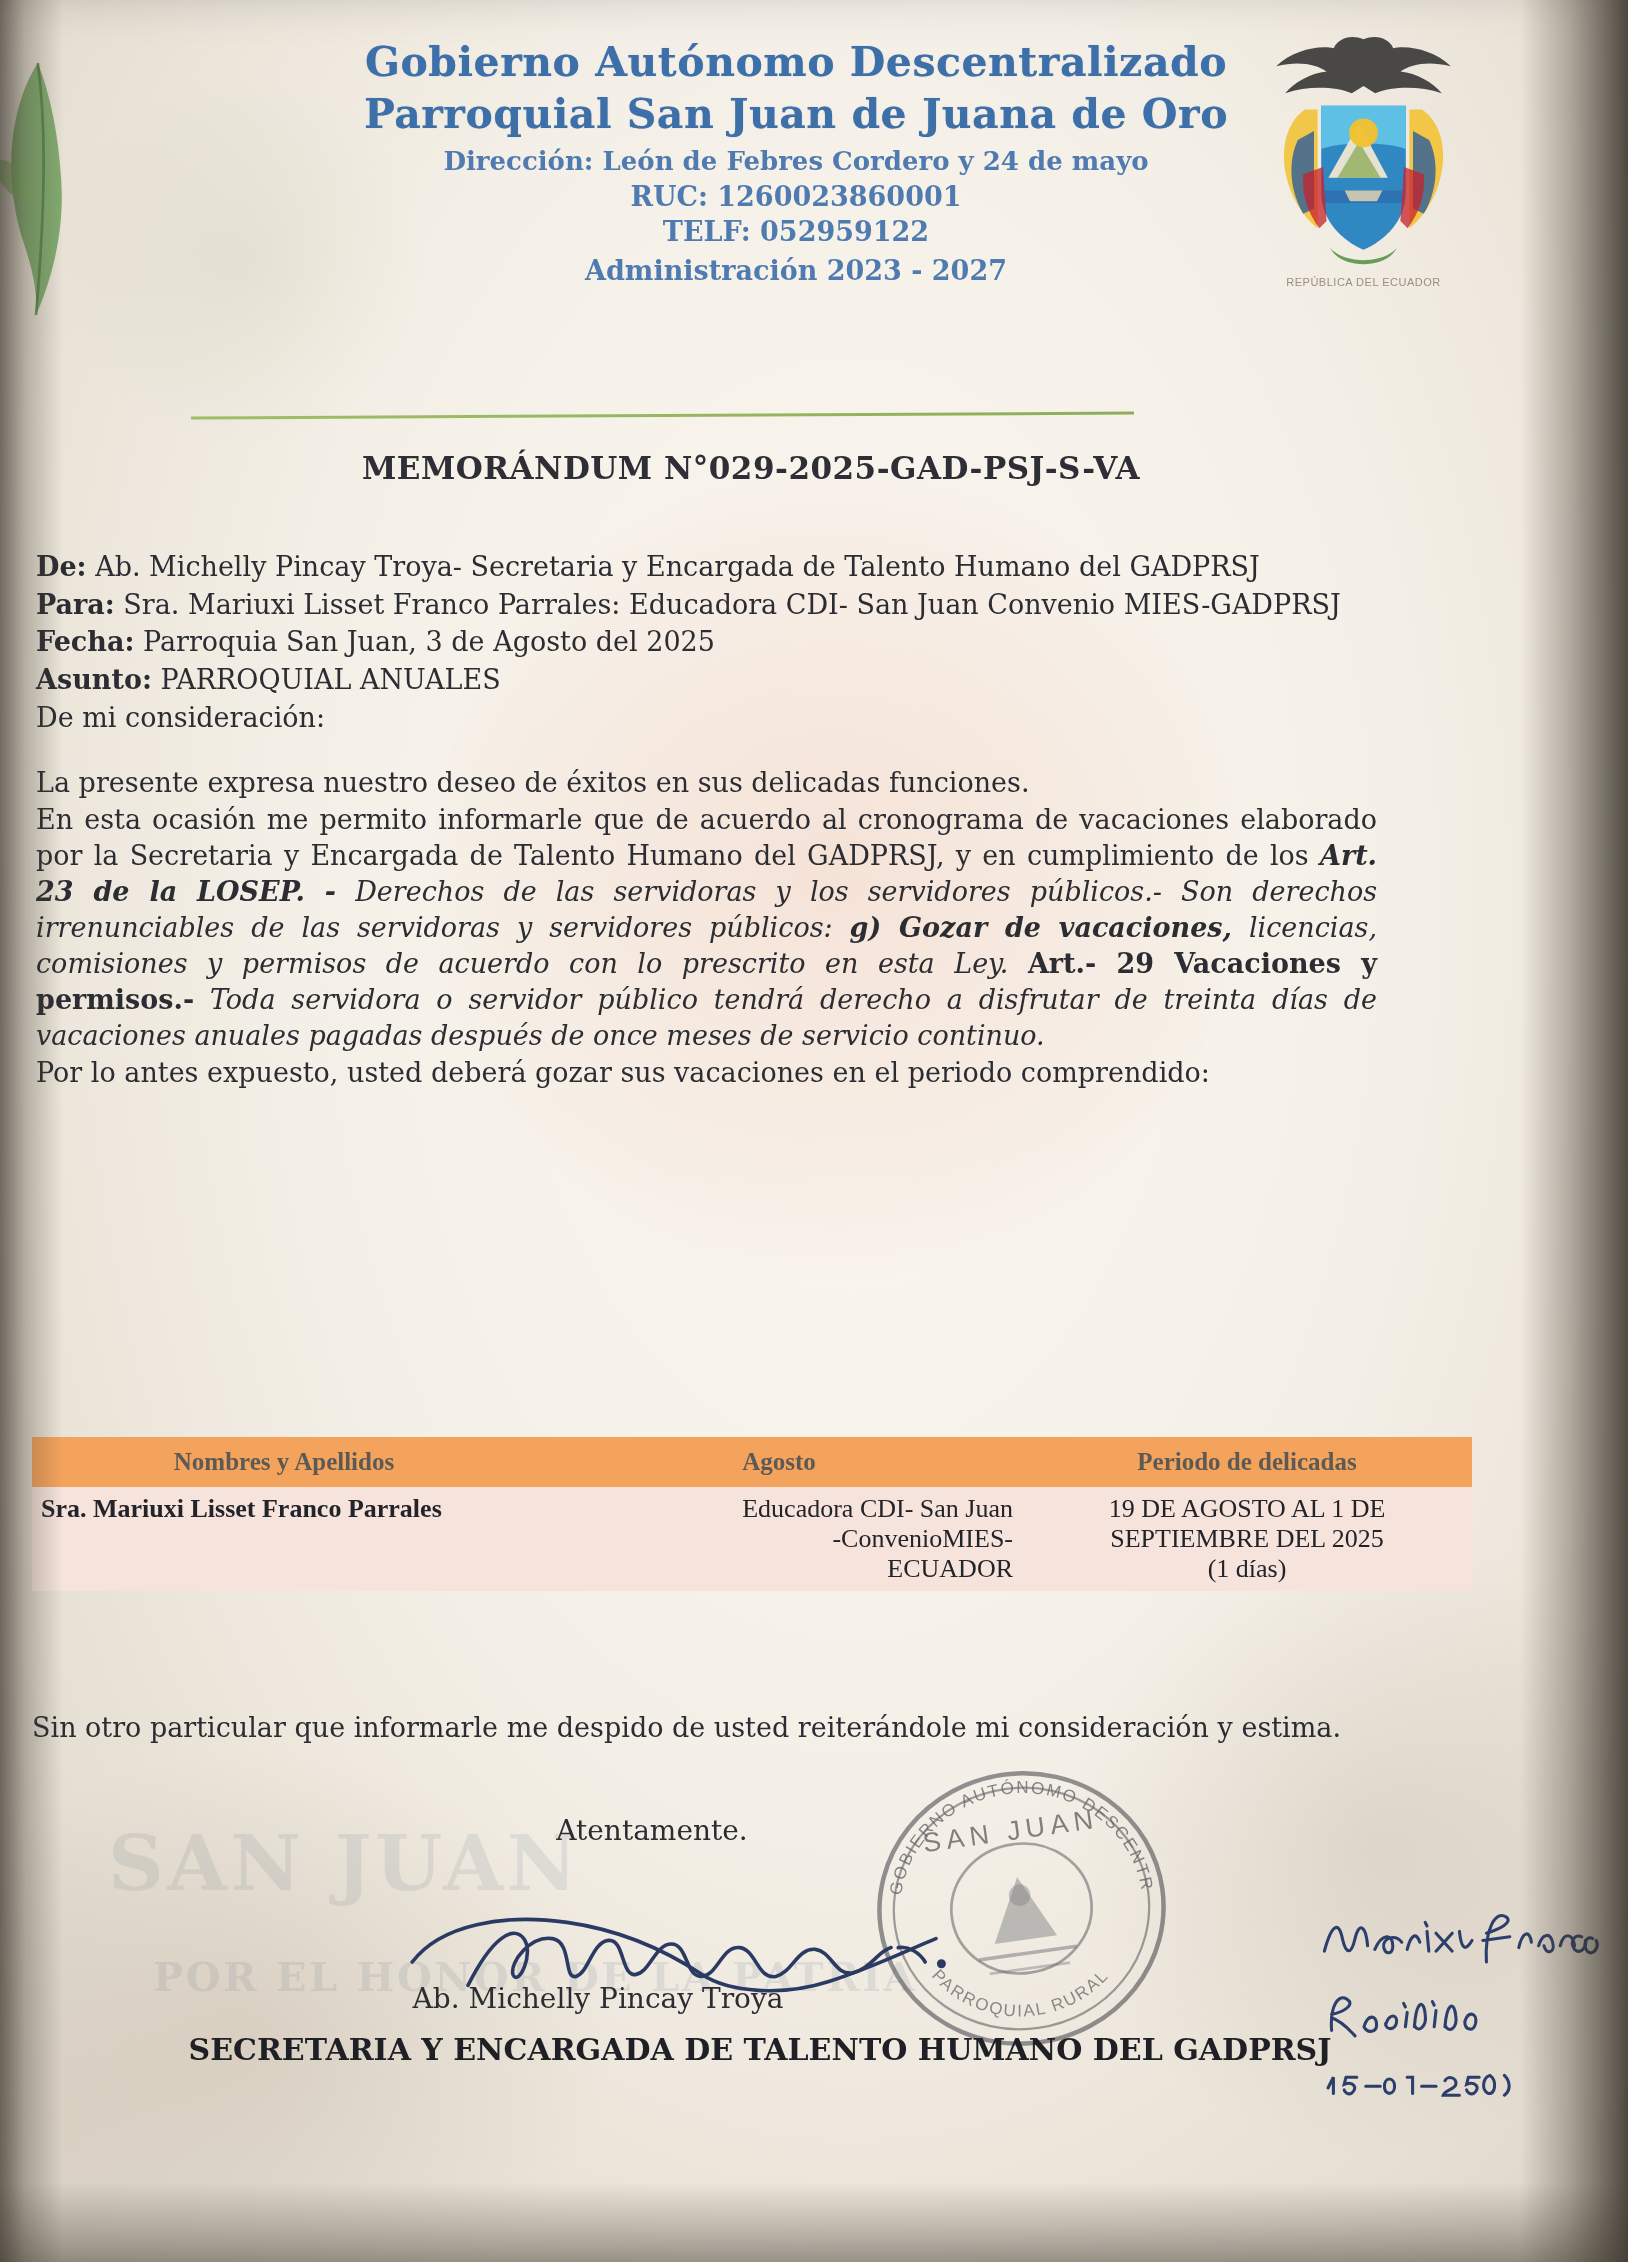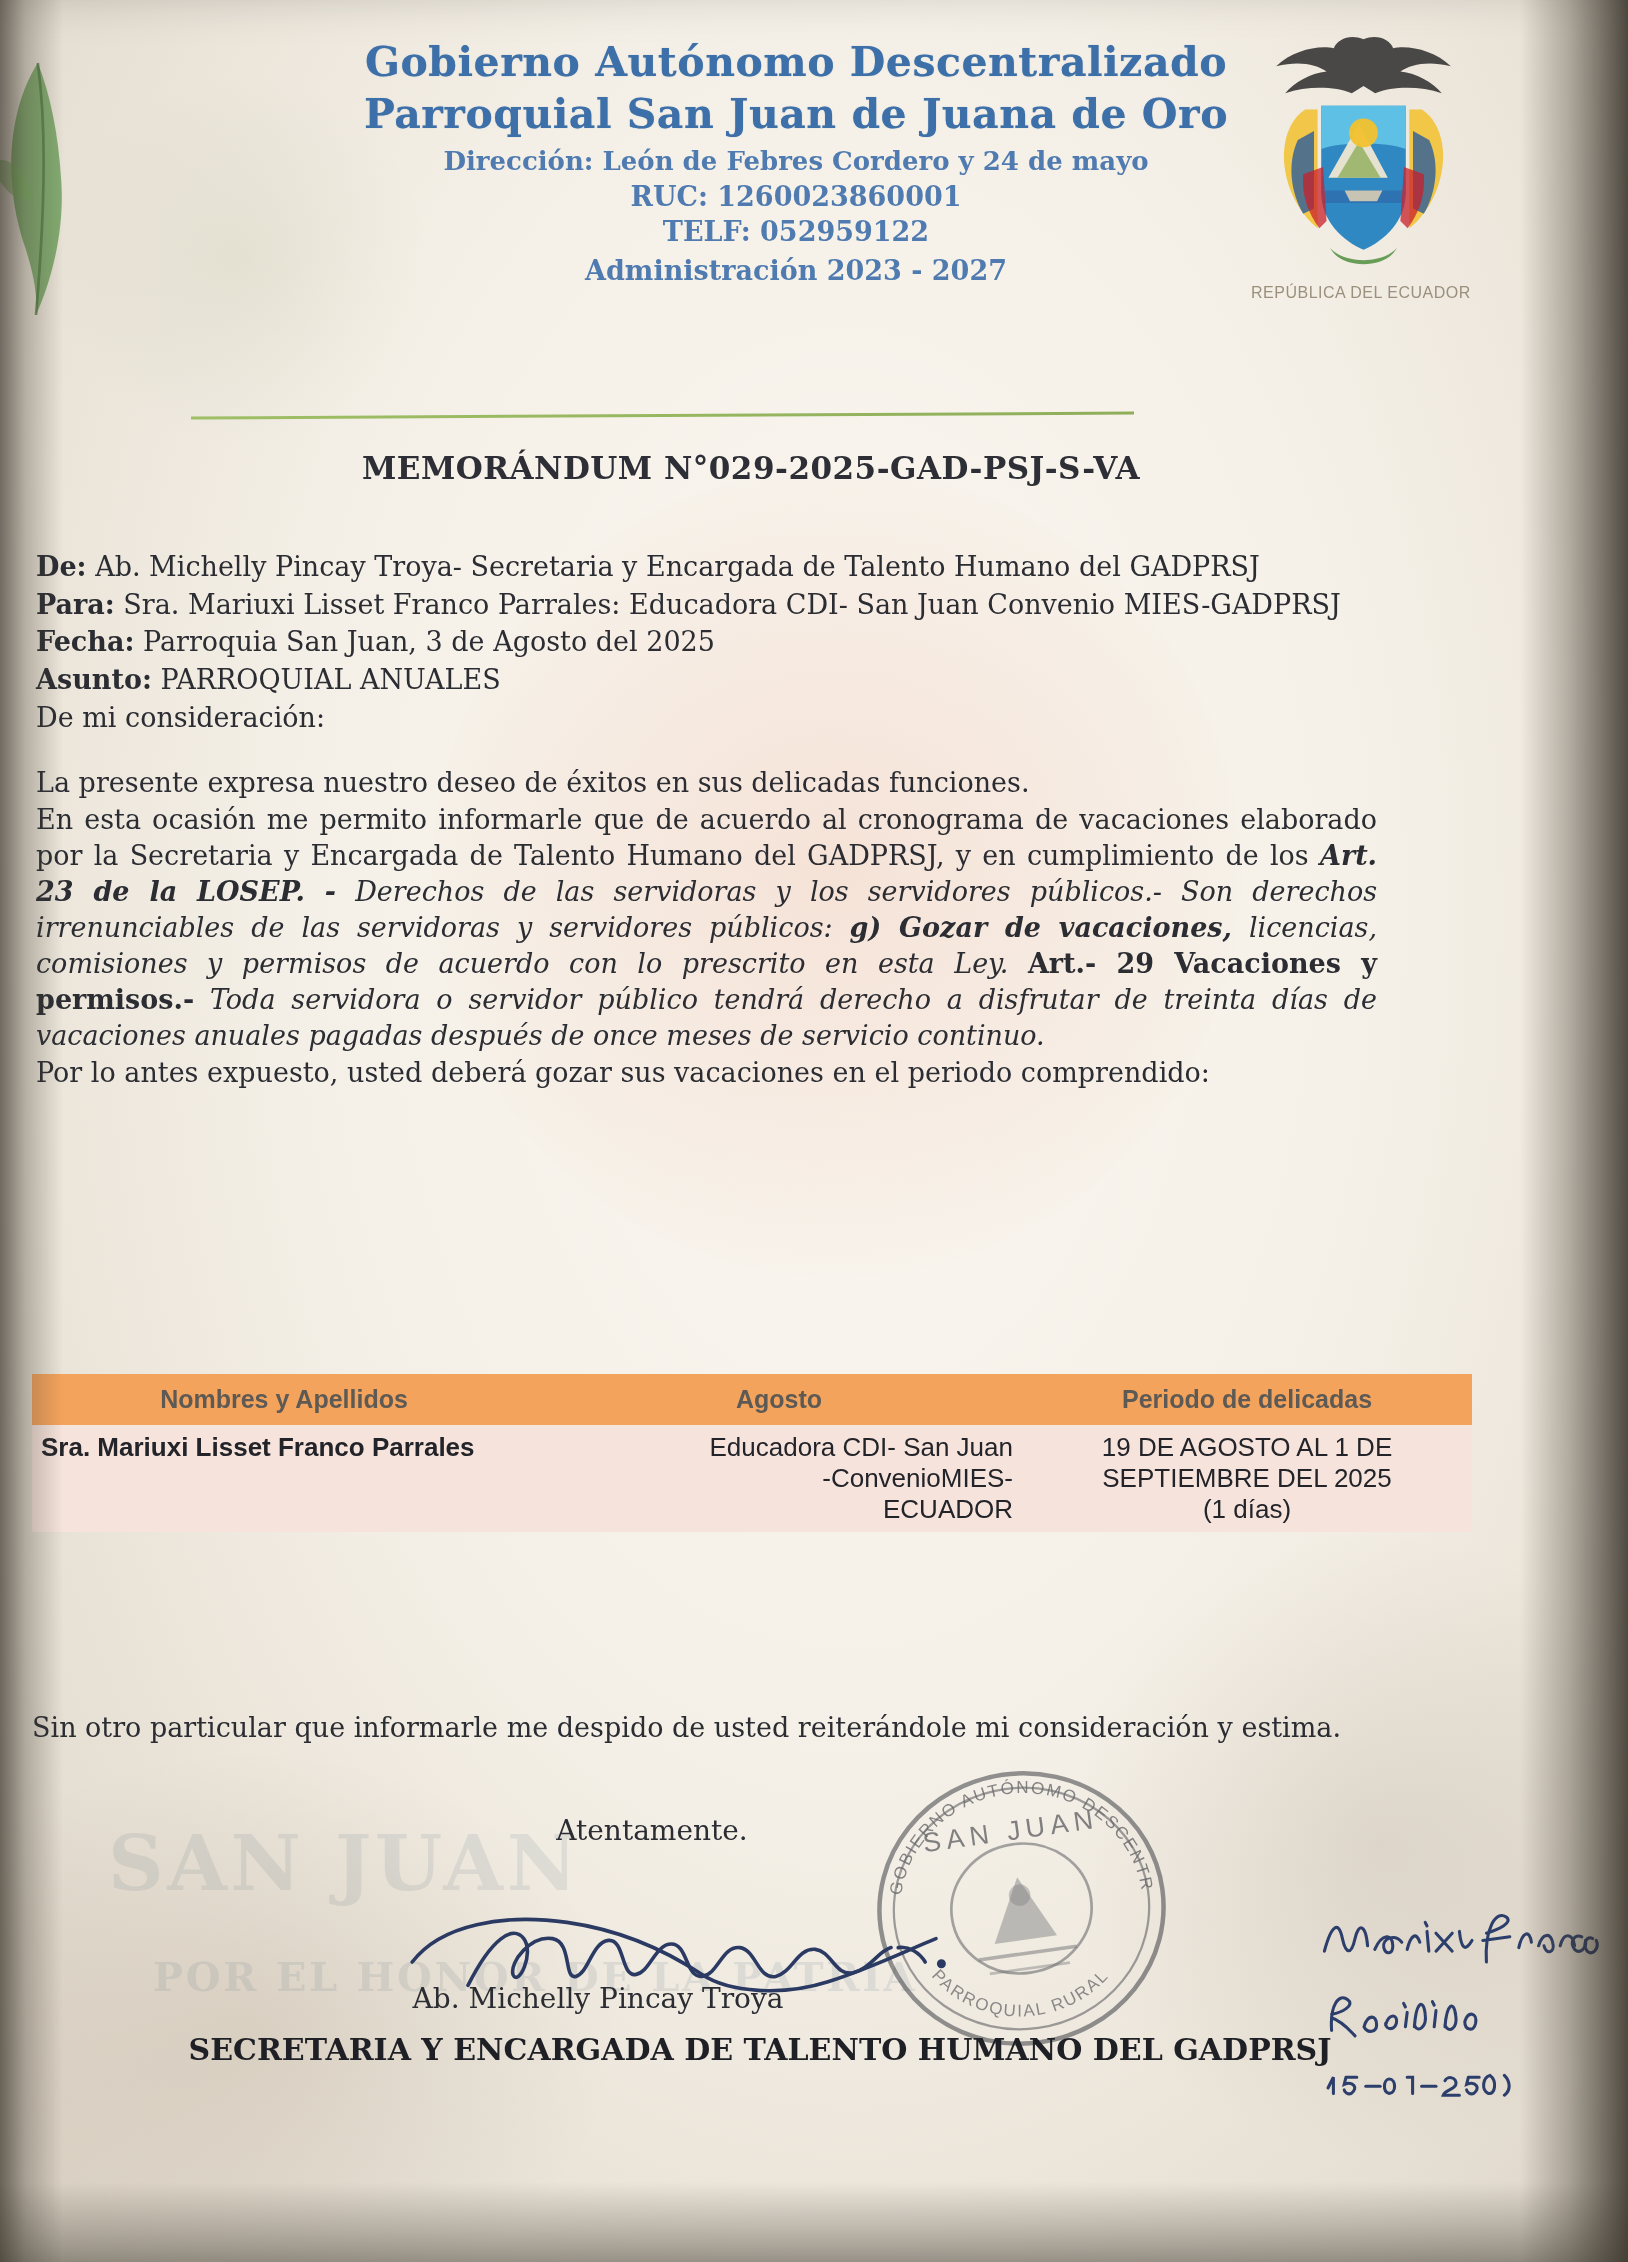--- a/index.html
+++ b/index.html
@@ -116,24 +116,25 @@
   .escudo {
     position: absolute;
     left: 1251px;
     top: 22.5px;
     width: 225px;
     height: 270px;
   }
   .escudo-caption {
     position: absolute;
     left: 1251px;
-    top: 284px;
+    top: 276px;
     width: 225px;
+    text-align: center;
     font-family: "Liberation Sans", sans-serif;
-    font-size: 16px;
+    font-size: 11px;
     letter-spacing: 0.5px;
     color: #9b8f7d;
   }
   
   .leaf {
     position: absolute;
     left: -18px;
     top: 54px;
     width: 108px;
     height: 270px;
@@ -168,24 +169,24 @@
   .just { text-align: justify; }
   .gap { height: 27px; }
   .it { font-style: italic; }
   .bi { font-style: italic; font-weight: bold; }
   .b { font-weight: bold; }
 
   
   .tbl {
     position: absolute;
     left: 32px;
-    top: 1374px;
+    top: 1437px;
     width: 1440px;
     border-collapse: collapse;
-    font-family: Liberation Sans, sans-serif;
+    font-family: Liberation Serif, serif;
   }
   .tbl th {
     background: #f4a35c;
     color: #5d5a55;
     font-weight: bold;
     font-size: 25px;
     padding: 10.8px 5.4px;
     text-align: center;
     border: none;
   }

